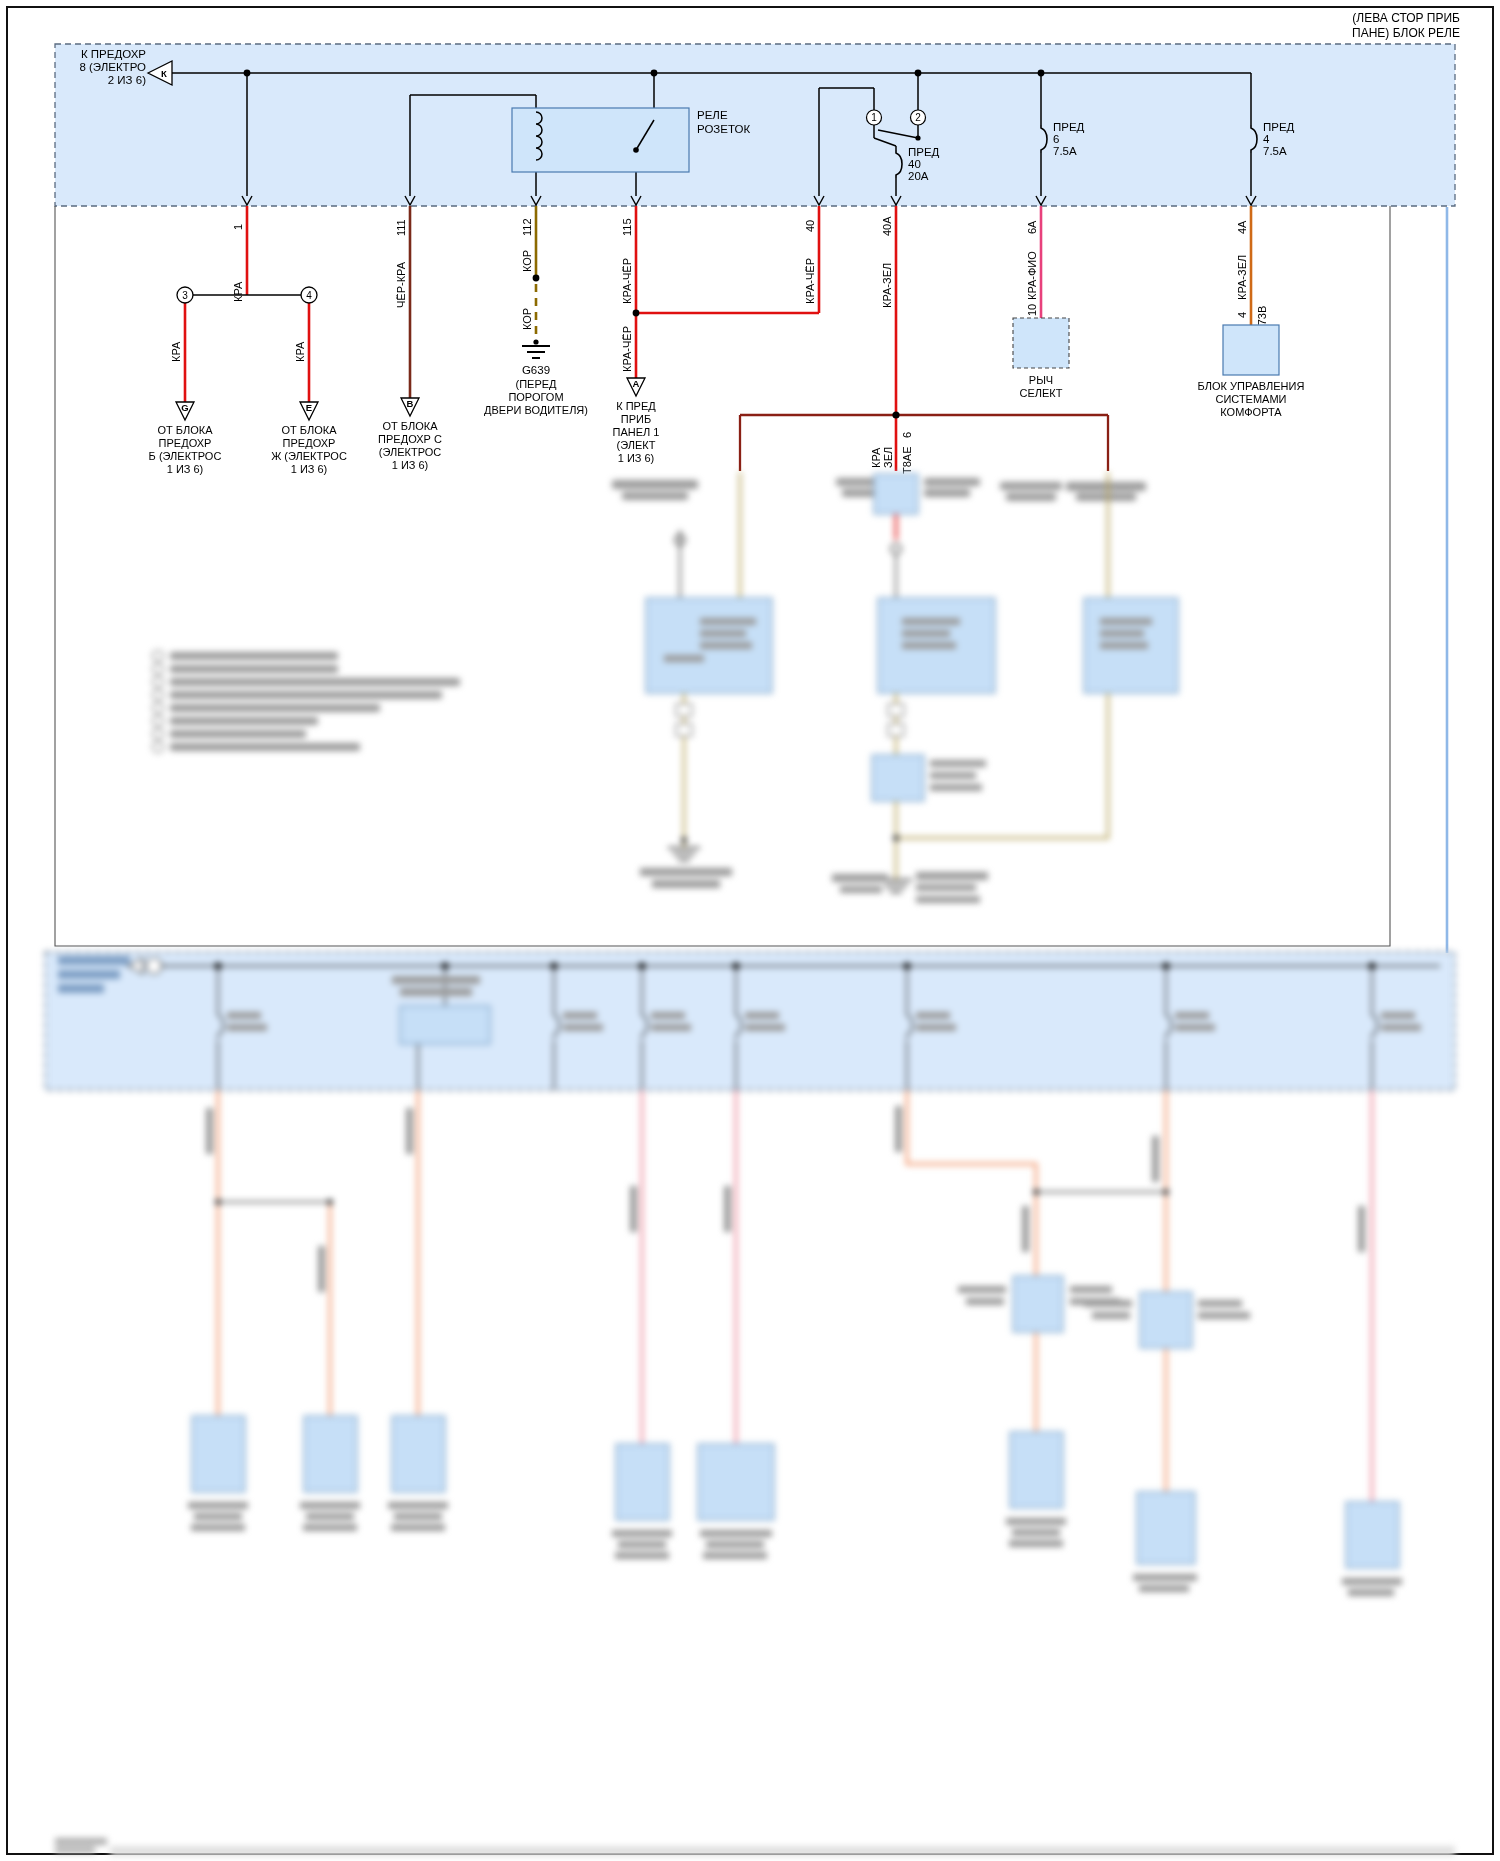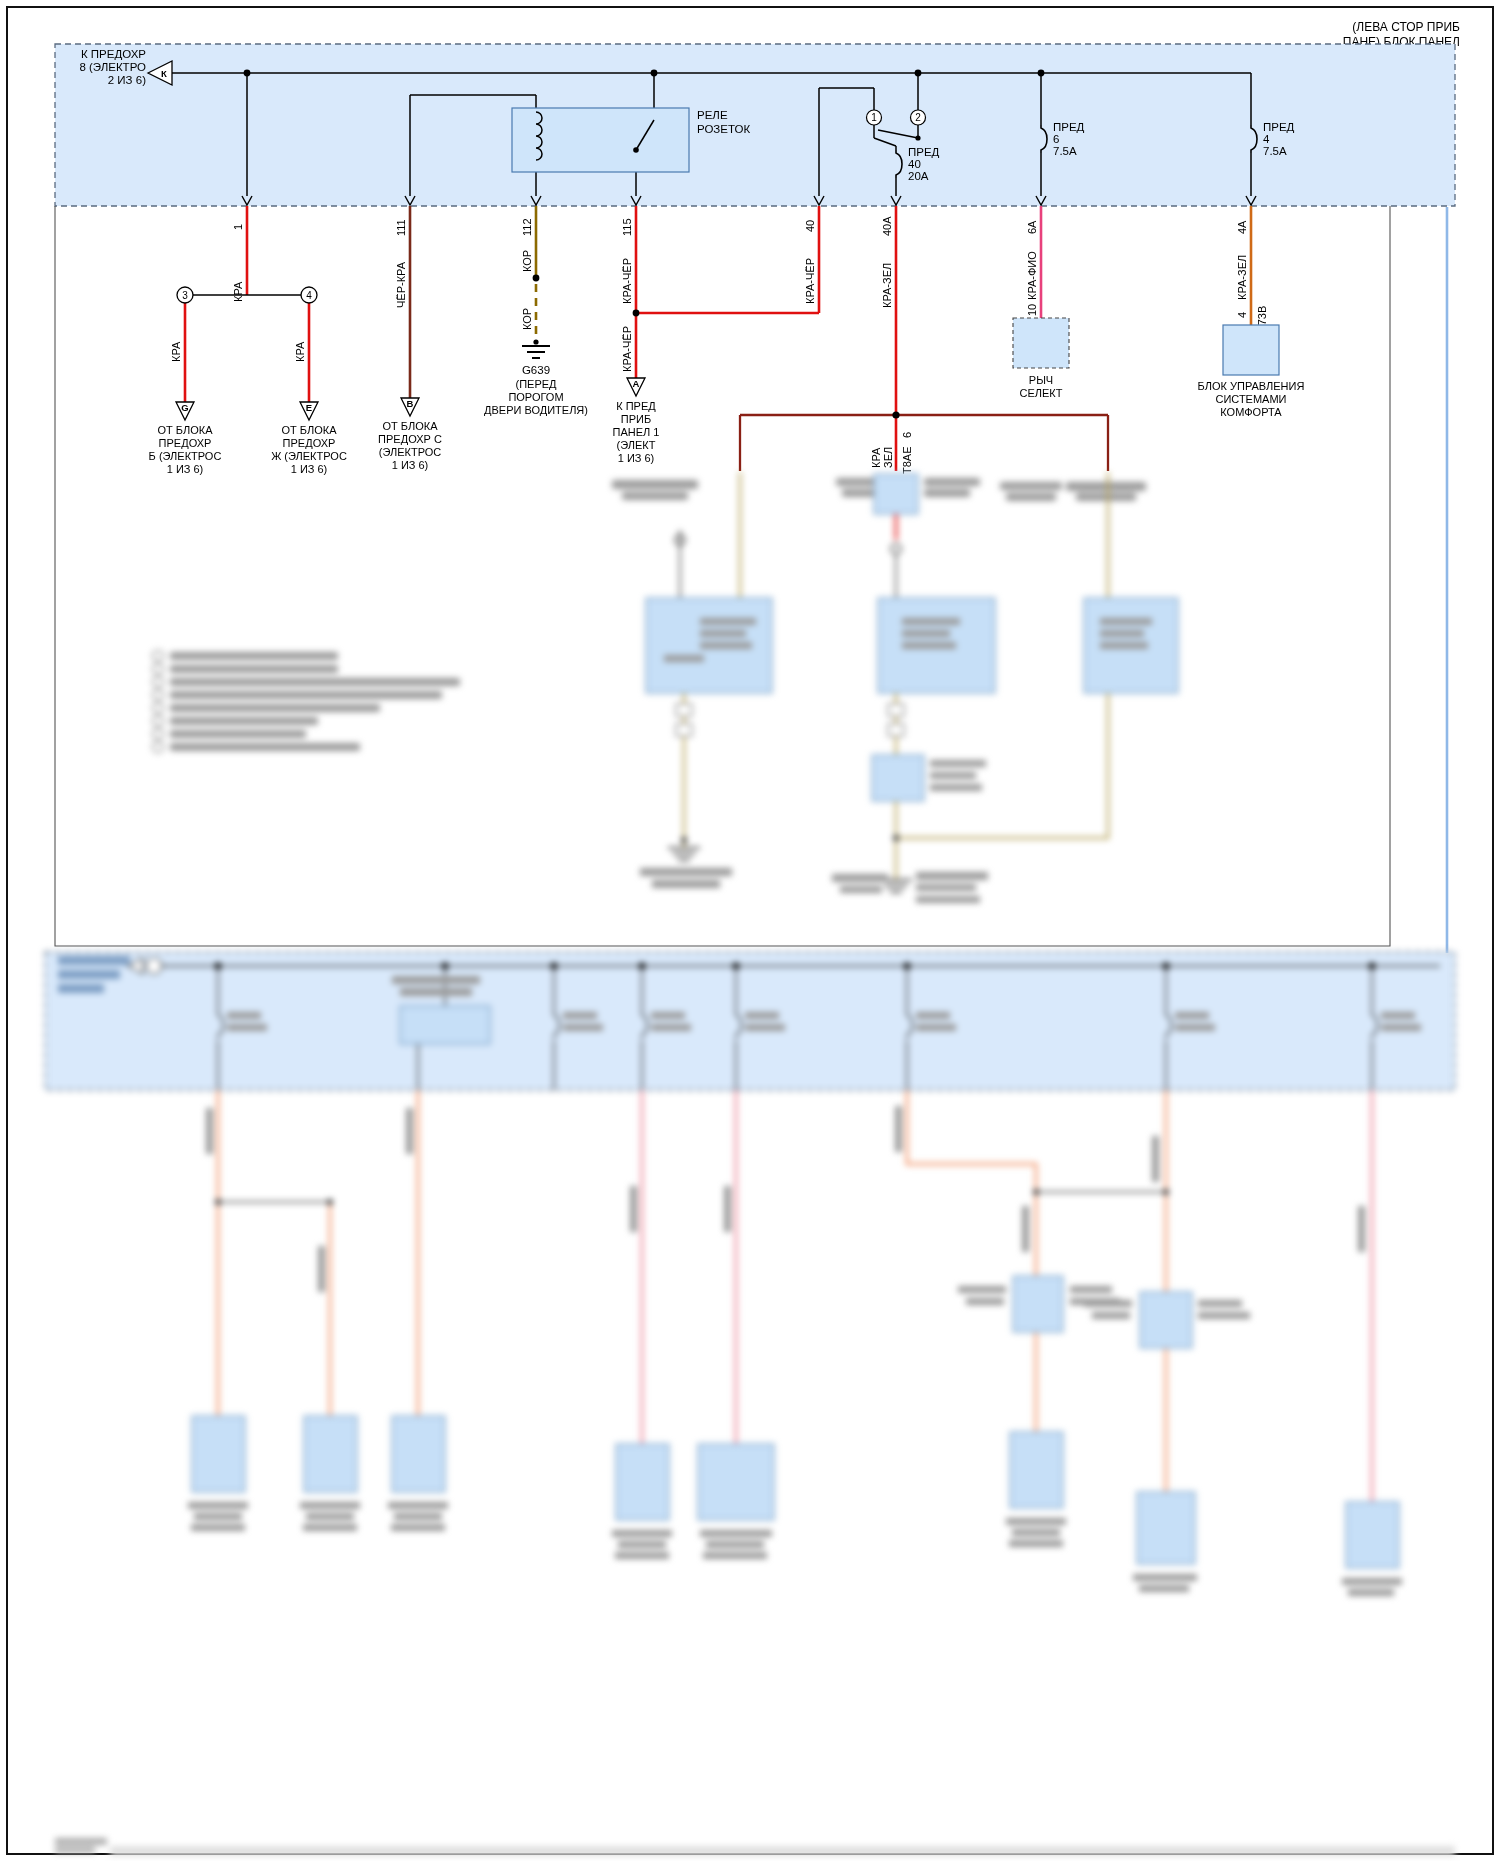--- a/index.html
+++ b/index.html
@@ -1,19 +1,19 @@
 <!DOCTYPE html>
 <html><head>
 <meta charset="utf-8">
 <style>
   html,body{margin:0;padding:0;background:#fff;}
   .page{position:relative;width:1500px;height:1861px;background:#fff;overflow:hidden;
         font-family:"Liberation Sans",sans-serif;}
   .outer-border{position:absolute;left:6px;top:6px;right:6px;bottom:6px;border:2px solid #111;pointer-events:none;}
-  .corner-note{position:absolute;top:20px;right:40px;text-align:right;font-size:12px;line-height:15px;color:#000;}
+  .corner-note{position:absolute;top:11px;right:40px;text-align:right;font-size:12px;line-height:15px;color:#000;}
   svg text{font-family:"Liberation Sans",sans-serif;font-size:11.5px;fill:#000;}
   text.vt{font-size:11px;}
   text.dest{font-size:11px;}
   text.small{font-size:10px;}
   text.tri{font-size:9.5px;font-weight:bold;}
   .wire{fill:none;stroke-width:2.6;}
   .thinline{fill:none;stroke:#000;stroke-width:1.5;}
   .arrowhead{fill:none;stroke:#000;stroke-width:1.4;}
   .compbox{fill:#cfe5fa;stroke:#4a7ab0;stroke-width:1.2;}
   .dot{fill:#000;}
@@ -29,21 +29,21 @@
   .bground{fill:none;stroke:#333;stroke-width:2;}
 </style>
 </head>
 <body>
 
 <div class="page">
   <div class="outer-border"></div>
 
   <div class="corner-note">
     <div>(ЛЕВА СТОР ПРИБ</div>
-    <div>ПАНЕ) БЛОК ПАНЕЛ</div>
+    <div>ПАНЕ) БЛОК РЕЛЕ</div>
   </div>
 
   <svg class="sharp-layer" width="1500" height="1861" viewBox="0 0 1500 1861">
 
     <g>
       <rect x="55" y="44" width="1400" height="162" fill="#d9e9fb" stroke="#5a6b80" stroke-width="1.3" stroke-dasharray="6,4"></rect>
     </g>
 
     <g>
       <path d="M55 206 V946 H1390 V206" fill="none" stroke="#555" stroke-width="1.1"></path>

